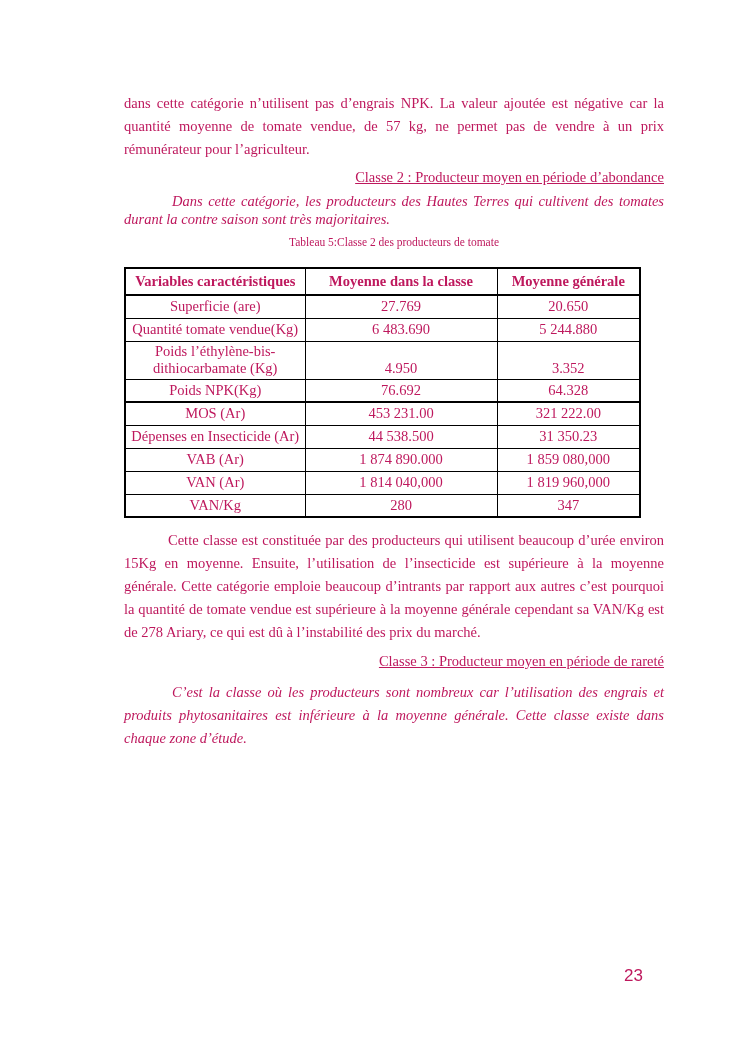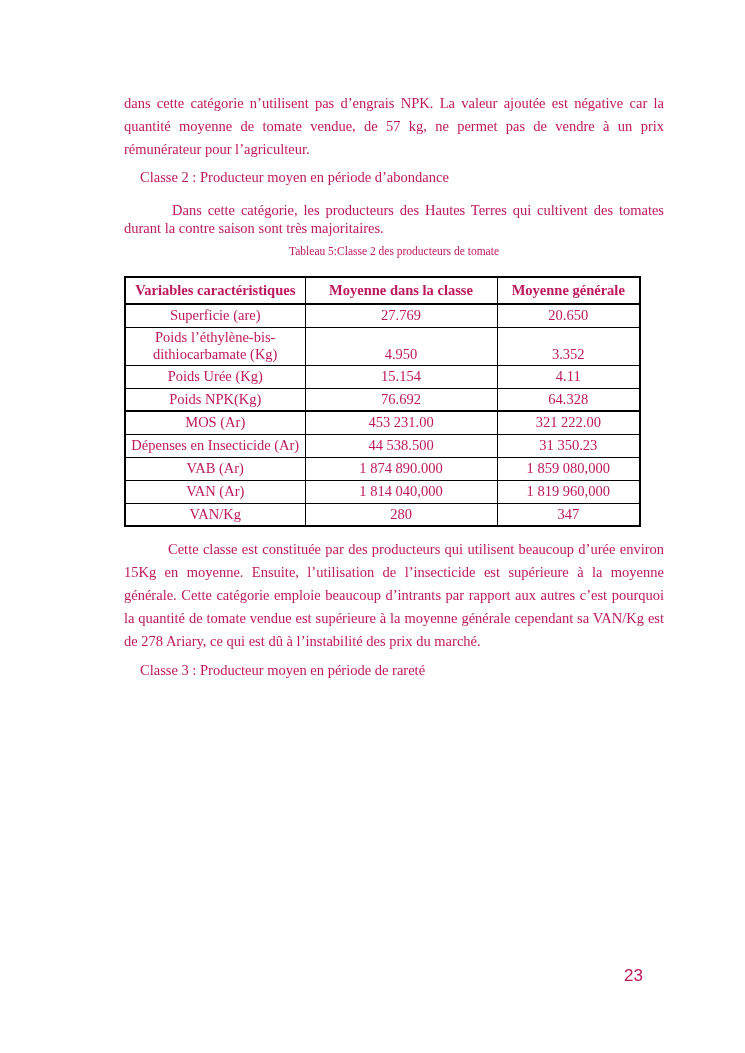--- a/index.html
+++ b/index.html
@@ -24,26 +24,28 @@
   }
   .para {
     font-size: 14.5px;
     line-height: 23px;
     text-align: justify;
     margin: 0;
   }
   .para.single {
     line-height: 17.5px;
   }
-  .indent48 { text-indent: 48px; }
+  .indent48 { text-indent: 48px; font-style: italic; }
   .indent44 { text-indent: 44px; }
   .heading {
     font-size: 14.5px;
     line-height: 18px;
-    margin: 16px;
+    text-decoration: underline;
+    margin: 0;
+    text-align: right;
   }
   #heading-classe2 { margin-top: 7px; }
   #para2 { margin-top: 7px; }
   .caption {
     font-size: 11.5px;
     line-height: 14px;
     margin: 7px 0 0 0;
     text-align: center;
   }
   table.tbl {
@@ -113,30 +115,30 @@
           <th>Moyenne dans la classe</th>
           <th>Moyenne générale</th>
         </tr>
       </thead>
       <tbody>
         <tr>
           <td>Superficie (are)</td>
           <td>27.769</td>
           <td>20.650</td>
         </tr>
+        <tr>
+          <td>Quantité tomate vendue(Kg)</td>
+          <td>6 483.690</td>
+          <td>5 244.880</td>
+        </tr>
         <tr class="row-eth">
           <td>Poids l’éthylène-bis-
 dithiocarbamate (Kg)</td>
           <td class="val">4.950</td>
           <td class="val">3.352</td>
-        </tr>
-        <tr>
-          <td>Poids Urée (Kg)</td>
-          <td>15.154</td>
-          <td>4.11</td>
         </tr>
         <tr class="row-npk">
           <td>Poids NPK(Kg)</td>
           <td>76.692</td>
           <td>64.328</td>
         </tr>
         <tr>
           <td>MOS (Ar)</td>
           <td>453 231.00</td>
           <td>321 222.00</td>
@@ -161,17 +163,18 @@
           <td>280</td>
           <td>347</td>
         </tr>
       </tbody>
     </table>
 
     <p class="para indent44" id="para3">Cette classe est constituée par des producteurs qui utilisent beaucoup d’urée environ 15Kg en moyenne. Ensuite, l’utilisation de l’insecticide est supérieure à la moyenne générale. Cette catégorie emploie beaucoup d’intrants par rapport aux autres c’est pourquoi la quantité de tomate vendue est supérieure à la moyenne générale cependant sa VAN/Kg est de 278 Ariary, ce qui est dû à l’instabilité des prix du marché.</p>
 
     <p class="heading" id="heading-classe3">Classe 3 : Producteur moyen en période de rareté</p>
 
+    <p class="para indent48" id="para4">C’est la classe où les producteurs sont nombreux car l’utilisation des engrais et produits phytosanitaires est inférieure à la moyenne générale. Cette classe existe dans chaque zone d’étude.</p>
 
   </div>
 
   <div class="page-number">23</div>
 </div>
 
 </body></html>

